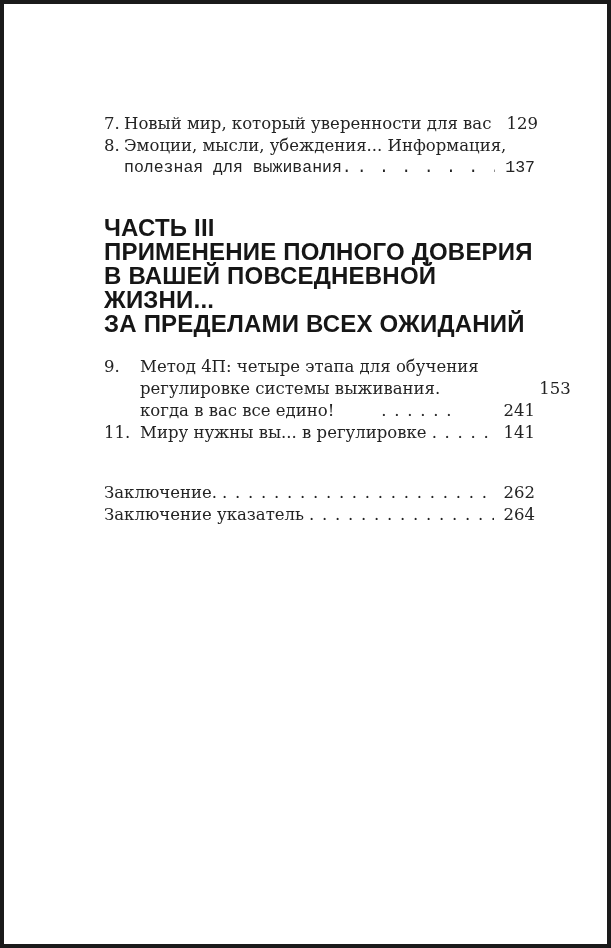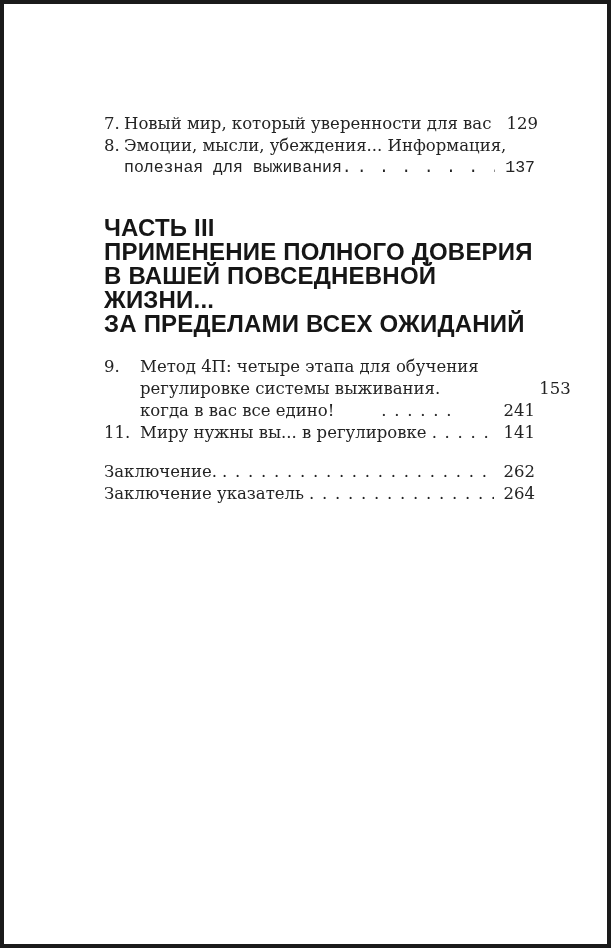--- a/index.html
+++ b/index.html
@@ -34,21 +34,21 @@
   .part-heading {
     margin-top: 37px;
     font-family: "Liberation Sans", "DejaVu Sans", sans-serif;
     font-weight: 700;
     font-size: 24px;
     line-height: 24px;
     letter-spacing: 0.2px;
     color: #161616;
   }
   .sec2 { margin-top: 20px; }
-  .sec3 { margin-top: 17px; }
+  .sec3 { margin-top: 38px; }
 
   .row {
     display: flex;
     align-items: baseline;
   }
   .num { flex: 0 0 auto; }
   .sec1 .num { width: 20px; }
   .sec2 .num { width: 36px; }
   .row.cont1 { padding-left: 20px; font-family: Liberation Mono, monospace; }
   .row.cont2 { padding-left: 36px; gap: 42px; }

